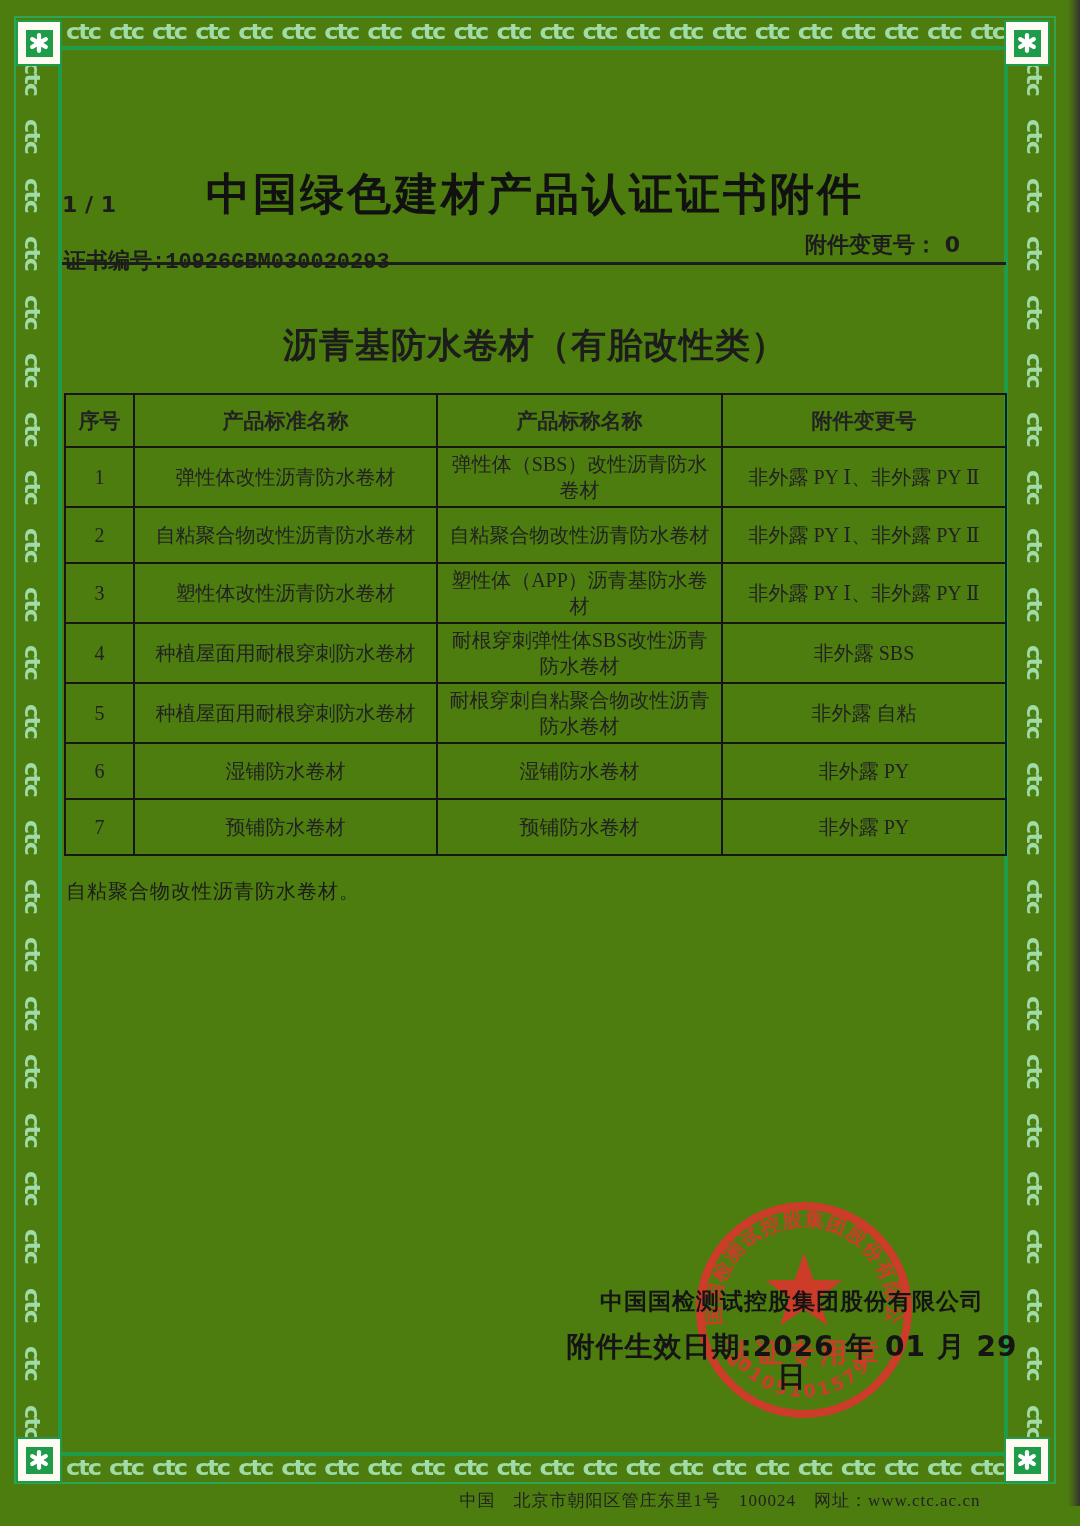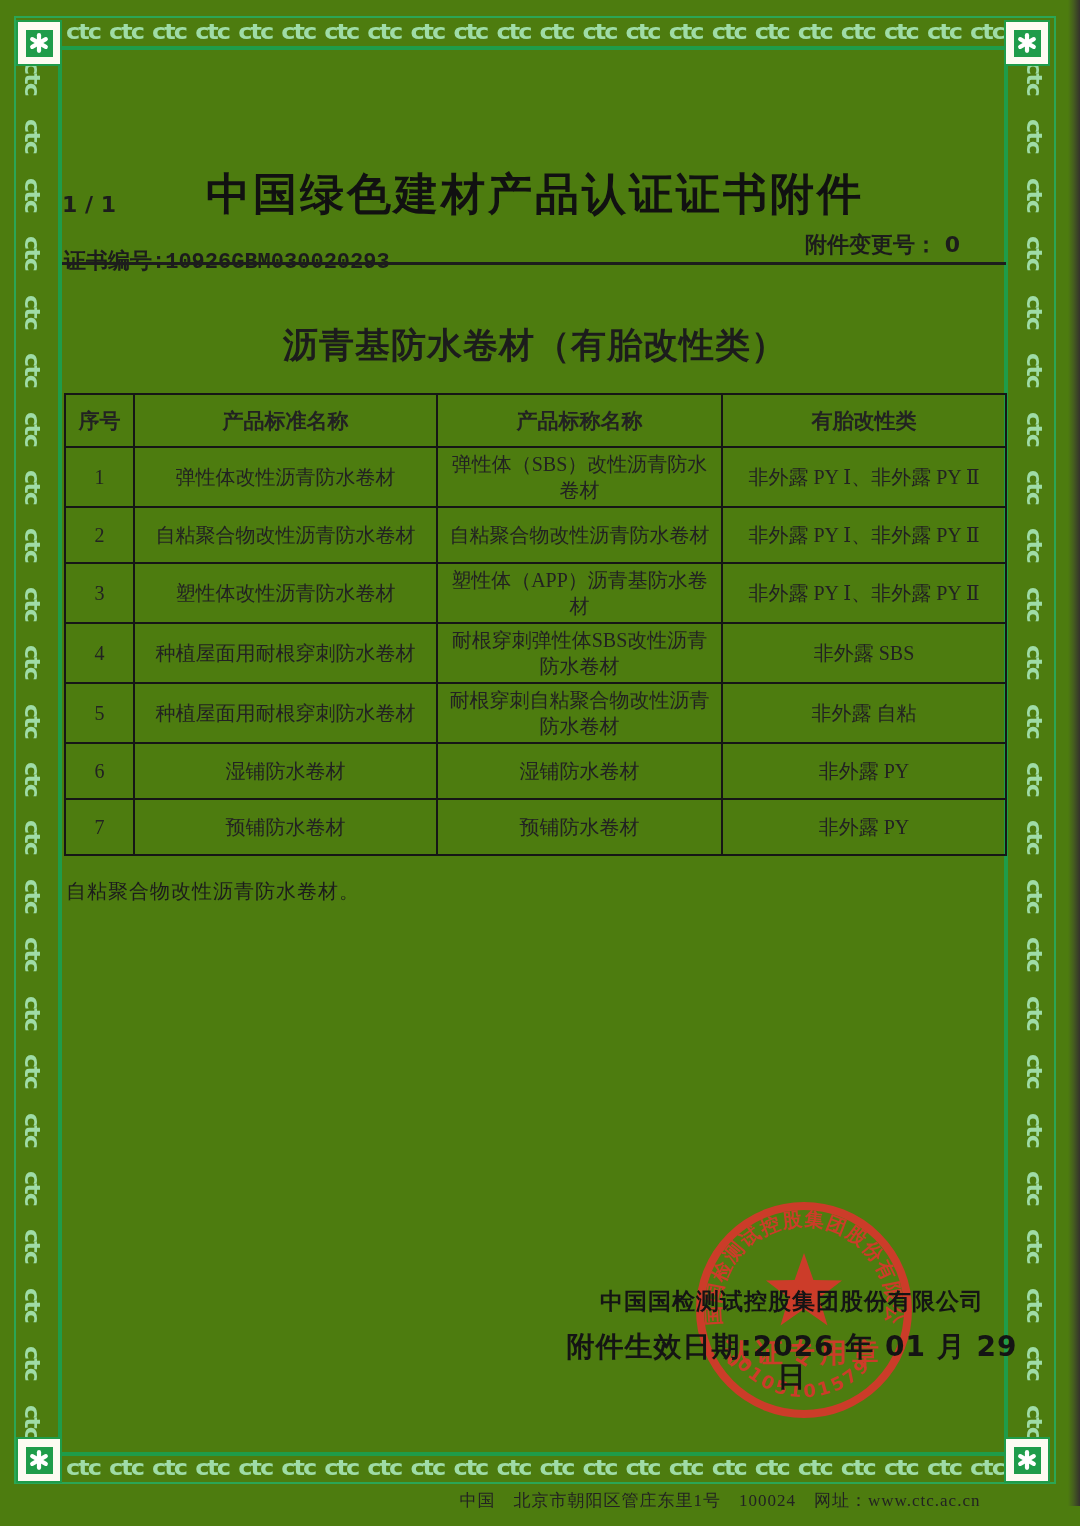--- a/index.html
+++ b/index.html
@@ -266,21 +266,21 @@
       <col class="col-no">
         <col class="col-std">
         <col class="col-label">
         <col class="col-spec">
     </colgroup>
     <thead>
         <tr>
           <th>序号</th>
           <th>产品标准名称</th>
           <th>产品标称名称</th>
-          <th>有胎改性类</th>
+          <th>附件变更号</th>
         </tr>
       </thead>
     <tbody>
         <tr>
           <td>1</td>
           <td>弹性体改性沥青防水卷材</td>
           <td>弹性体（SBS）改性沥青防水卷材</td>
           <td>非外露 PY Ⅰ、非外露 PY Ⅱ</td>
         </tr>
         <tr>

